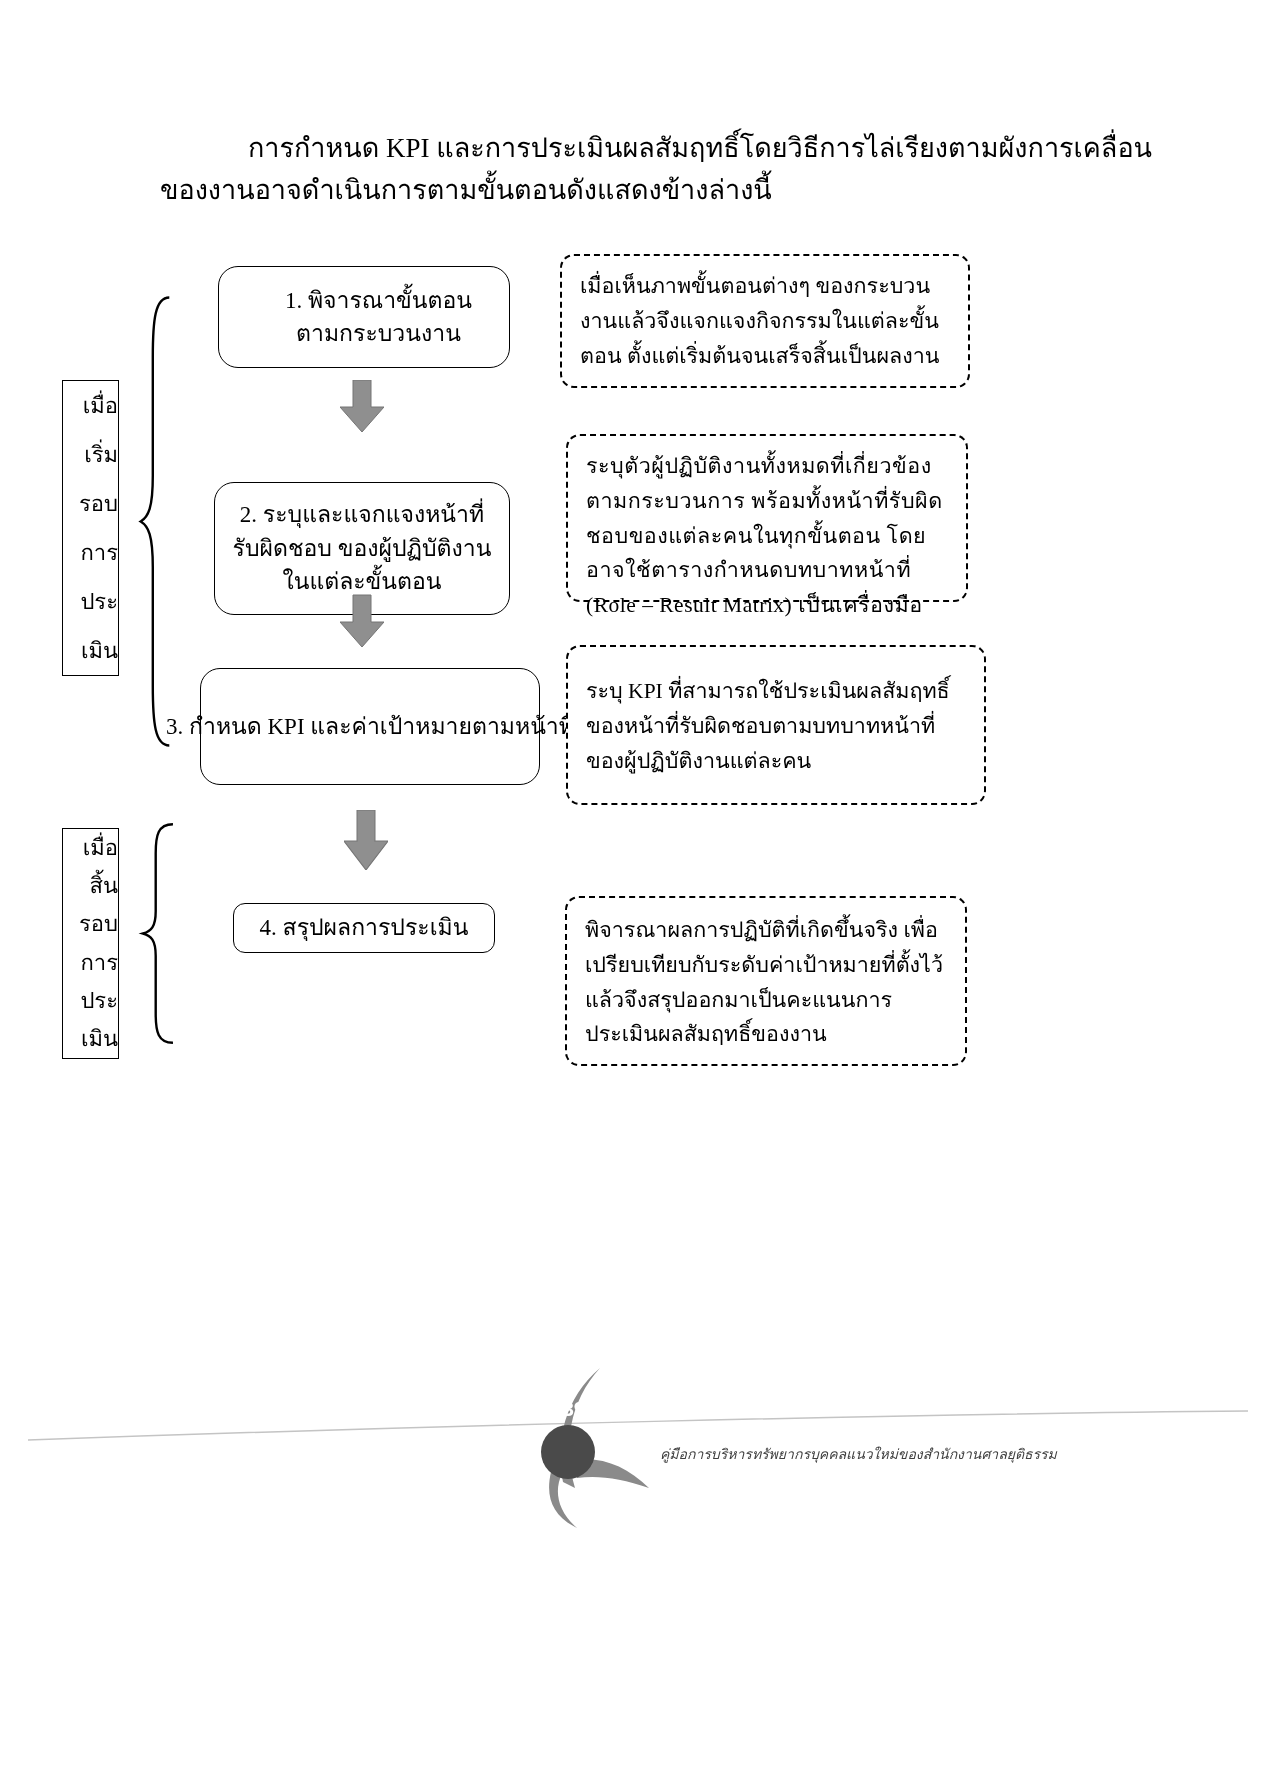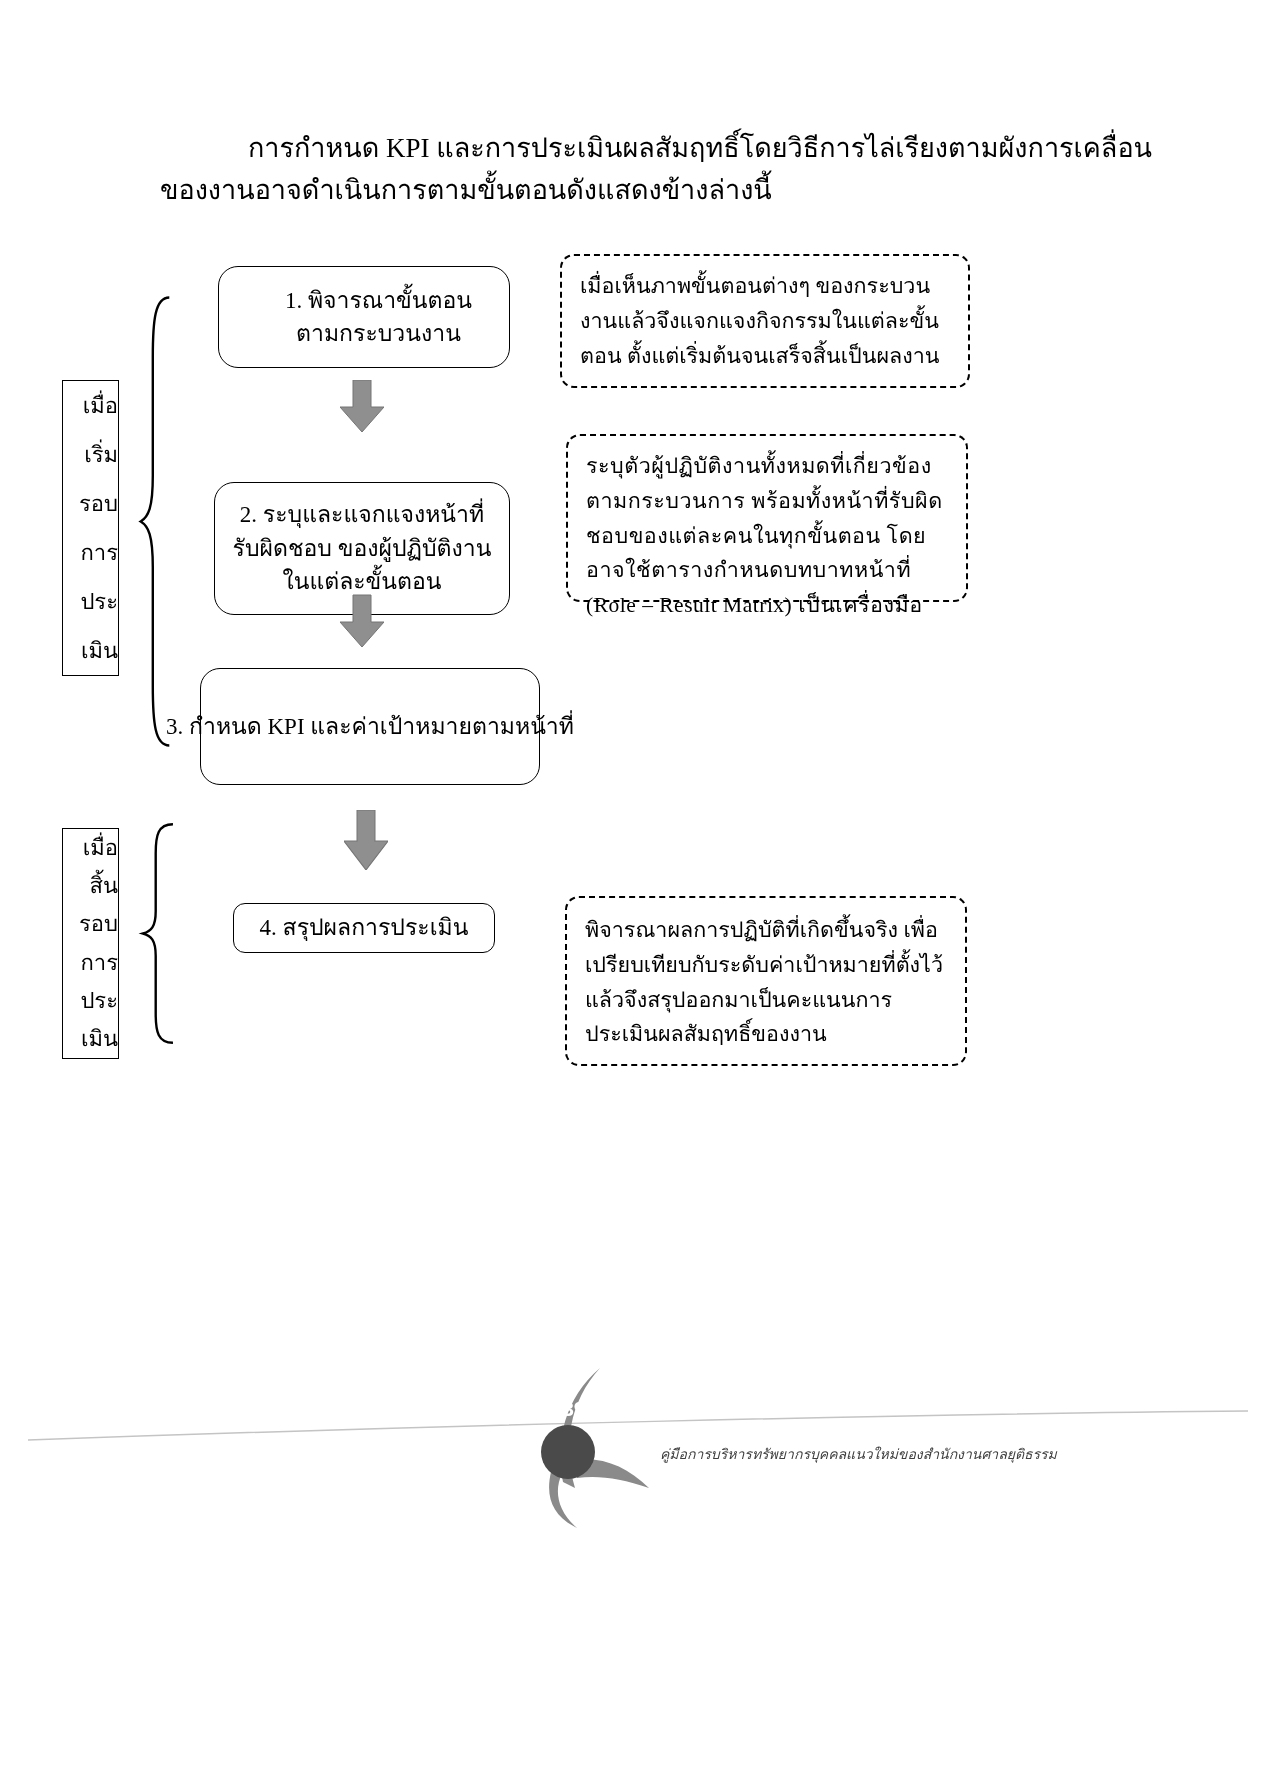--- a/index.html
+++ b/index.html
@@ -112,20 +112,23 @@
   <div class="step-box box4">
     <span>4. สรุปผลการประเมิน</span>
   </div>
 
   <div class="note-box note2">
     <span>ระบุตัวผู้ปฏิบัติงานทั้งหมดที่เกี่ยวข้องตามกระบวนการ พร้อมทั้งหน้าที่รับผิดชอบของแต่ละคนในทุกขั้นตอน โดยอาจใช้ตารางกำหนดบทบาทหน้าที่ (Role – Result Matrix) เป็นเครื่องมือ</span>
   </div>
   <div class="note-box note1">
     <span>เมื่อเห็นภาพขั้นตอนต่างๆ ของกระบวนงานแล้วจึงแจกแจงกิจกรรมในแต่ละขั้นตอน ตั้งแต่เริ่มต้นจนเสร็จสิ้นเป็นผลงาน</span>
   </div>
+  <div class="note-box note3">
+    <span>ระบุ KPI ที่สามารถใช้ประเมินผลสัมฤทธิ์ของหน้าที่รับผิดชอบตามบทบาทหน้าที่ของผู้ปฏิบัติงานแต่ละคน</span>
+  </div>
   <div class="note-box note4">
     <span>พิจารณาผลการปฏิบัติที่เกิดขึ้นจริง เพื่อเปรียบเทียบกับระดับค่าเป้าหมายที่ตั้งไว้ แล้วจึงสรุปออกมาเป็นคะแนนการประเมินผลสัมฤทธิ์ของงาน</span>
   </div>
 
   <svg class="arrow arrow1" viewBox="0 0 44 52">
     <polygon points="13,0 31,0 31,27 44,27 22,52 0,27 13,27" stroke="#757575" stroke-width="1" fill="#8f8f8f"></polygon>
   </svg>
   <svg class="arrow arrow2" viewBox="0 0 44 52">
     <polygon points="13,0 31,0 31,27 44,27 22,52 0,27 13,27" stroke="#757575" stroke-width="1" fill="#8f8f8f"></polygon>
   </svg>

